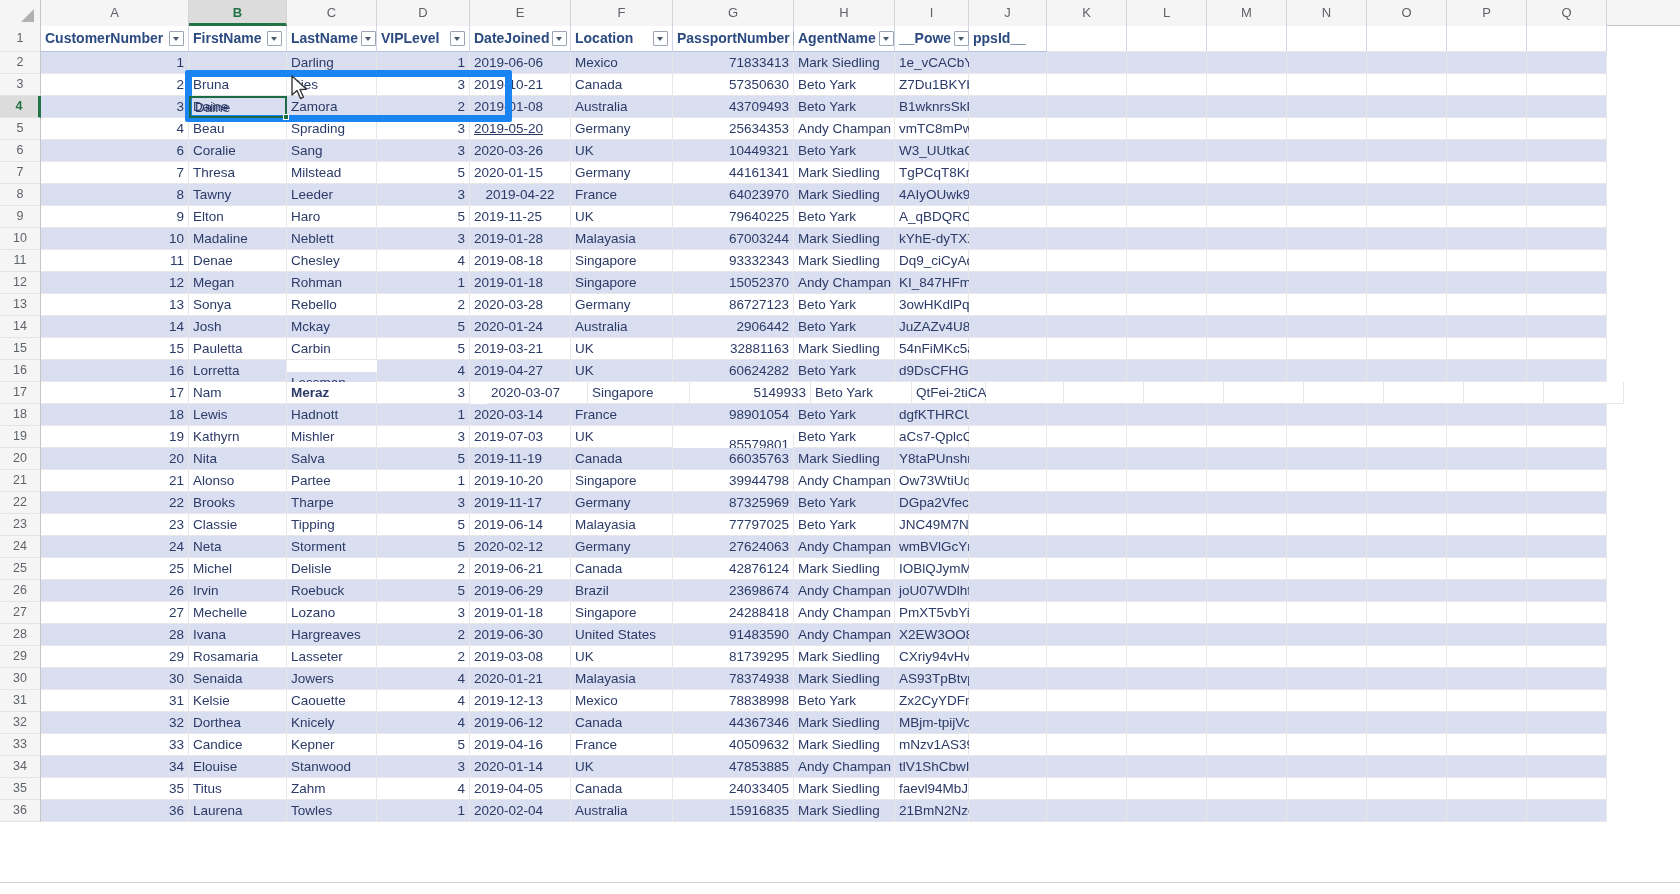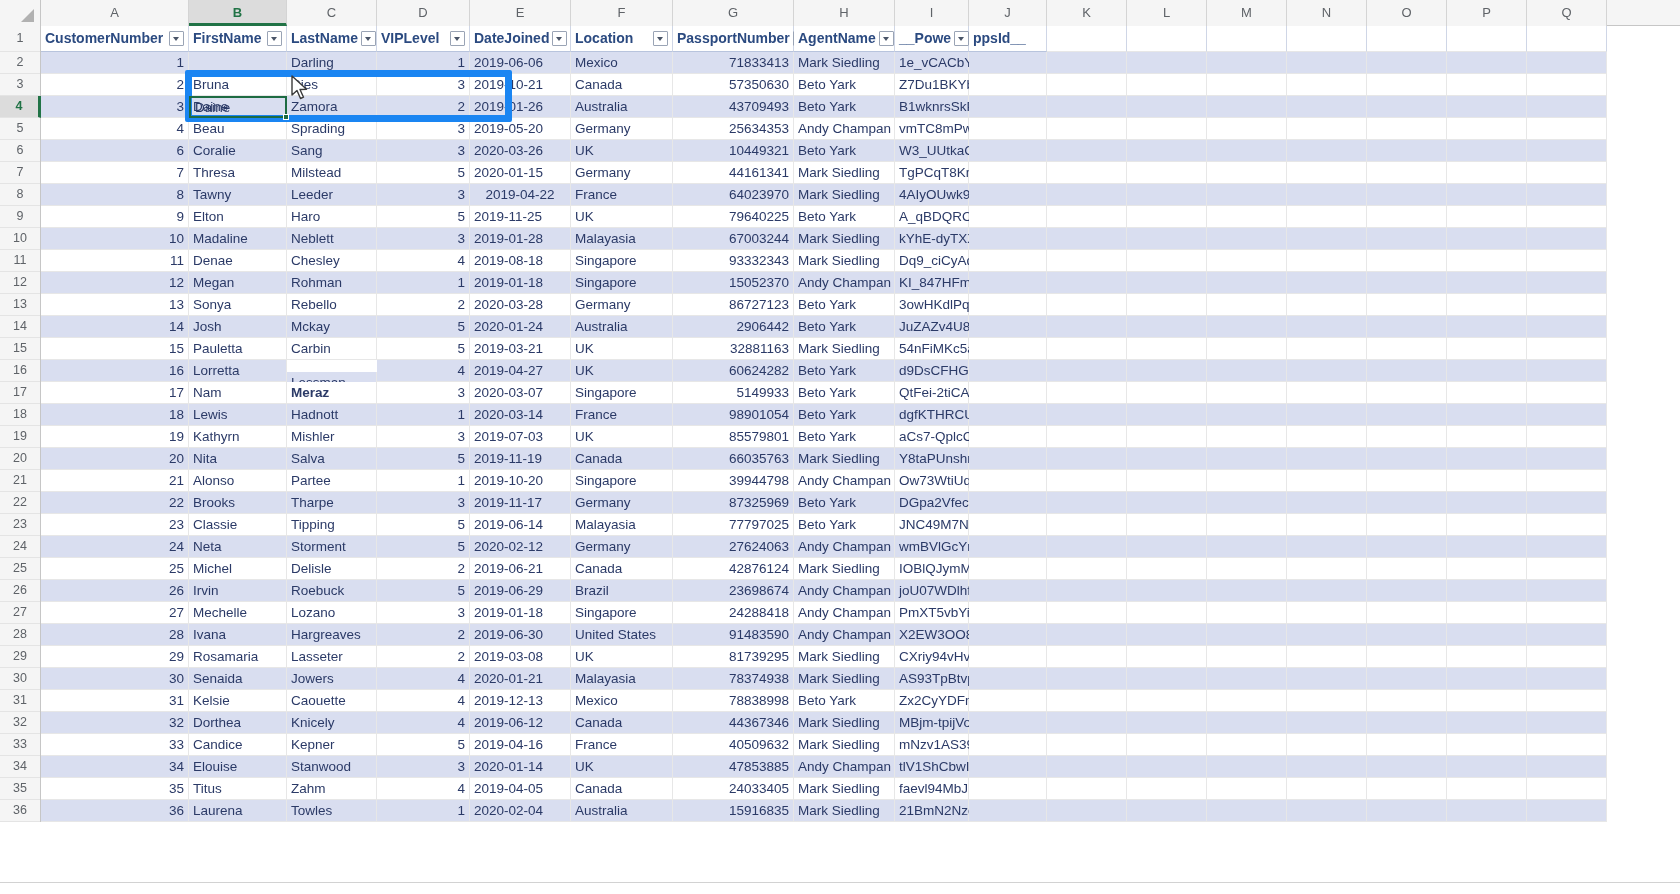--- a/index.html
+++ b/index.html
@@ -371,40 +371,40 @@
         <div class="cell empty" style="width: 80px; flex: 0 0 80px;"></div>
         <div class="cell empty" style="width: 80px; flex: 0 0 80px;"></div>
         <div class="cell empty" style="width: 80px; flex: 0 0 80px;"></div>
         <div class="cell empty" style="width: 80px; flex: 0 0 80px;"></div>
       </div>
       <div class="grid-row banded">
         <div class="cell num" style="width: 148px; flex: 0 0 148px;">3</div>
         <div class="cell" style="width: 98px; flex: 0 0 98px;">Daine</div>
         <div class="cell" style="width: 90px; flex: 0 0 90px;">Zamora</div>
         <div class="cell num" style="width: 93px; flex: 0 0 93px;">2</div>
-        <div class="cell" style="width: 101px; flex: 0 0 101px;">2019-01-26</div>
+        <div class="cell" style="width: 101px; flex: 0 0 101px;">2019-01-08</div>
         <div class="cell" style="width: 102px; flex: 0 0 102px;">Australia</div>
         <div class="cell num" style="width: 121px; flex: 0 0 121px;">43709493</div>
         <div class="cell" style="width: 101px; flex: 0 0 101px;">Beto Yark</div>
         <div class="cell" style="width: 74px; flex: 0 0 74px;">B1wknrsSkPI</div>
         <div class="cell empty" style="width: 78px; flex: 0 0 78px;"></div>
         <div class="cell empty" style="width: 80px; flex: 0 0 80px;"></div>
         <div class="cell empty" style="width: 80px; flex: 0 0 80px;"></div>
         <div class="cell empty" style="width: 80px; flex: 0 0 80px;"></div>
         <div class="cell empty" style="width: 80px; flex: 0 0 80px;"></div>
         <div class="cell empty" style="width: 80px; flex: 0 0 80px;"></div>
         <div class="cell empty" style="width: 80px; flex: 0 0 80px;"></div>
         <div class="cell empty" style="width: 80px; flex: 0 0 80px;"></div>
       </div>
       <div class="grid-row">
         <div class="cell num" style="width: 148px; flex: 0 0 148px;">4</div>
         <div class="cell" style="width: 98px; flex: 0 0 98px;">Beau</div>
         <div class="cell" style="width: 90px; flex: 0 0 90px;">Sprading</div>
         <div class="cell num" style="width: 93px; flex: 0 0 93px;">3</div>
-        <div class="cell" style="width: 101px; flex: 0 0 101px;">2019-05-20</div>
+        <div class="cell" style="width: 101px; flex: 0 0 101px; text-decoration: underline;">2019-05-20</div>
         <div class="cell" style="width: 102px; flex: 0 0 102px;">Germany</div>
         <div class="cell num" style="width: 121px; flex: 0 0 121px;">25634353</div>
         <div class="cell" style="width: 101px; flex: 0 0 101px;">Andy Champan</div>
         <div class="cell" style="width: 74px; flex: 0 0 74px;">vmTC8mPw4Jg</div>
         <div class="cell empty" style="width: 78px; flex: 0 0 78px;"></div>
         <div class="cell empty" style="width: 80px; flex: 0 0 80px;"></div>
         <div class="cell empty" style="width: 80px; flex: 0 0 80px;"></div>
         <div class="cell empty" style="width: 80px; flex: 0 0 80px;"></div>
         <div class="cell empty" style="width: 80px; flex: 0 0 80px;"></div>
         <div class="cell empty" style="width: 80px; flex: 0 0 80px;"></div>
@@ -618,21 +618,21 @@
         <div class="cell empty" style="width: 80px; flex: 0 0 80px;"></div>
         <div class="cell empty" style="width: 80px; flex: 0 0 80px;"></div>
         <div class="cell empty" style="width: 80px; flex: 0 0 80px;"></div>
         <div class="cell empty" style="width: 80px; flex: 0 0 80px;"></div>
       </div>
       <div class="grid-row">
         <div class="cell num" style="width: 148px; flex: 0 0 148px;">17</div>
         <div class="cell" style="width: 98px; flex: 0 0 98px;">Nam</div>
         <div class="cell" style="width: 90px; flex: 0 0 90px; font-weight: bold;">Meraz</div>
         <div class="cell num" style="width: 93px; flex: 0 0 93px;">3</div>
-        <div class="cell" style="width: 101px; flex: 0 0 101px;">2020-03-07</div>
+        <div class="cell" style="width: 101px; flex: 0 0 101px; margin-left: 17px;">2020-03-07</div>
         <div class="cell" style="width: 102px; flex: 0 0 102px;">Singapore</div>
         <div class="cell num" style="width: 121px; flex: 0 0 121px;">5149933</div>
         <div class="cell" style="width: 101px; flex: 0 0 101px;">Beto Yark</div>
         <div class="cell" style="width: 74px; flex: 0 0 74px;">QtFei-2tiCA</div>
         <div class="cell empty" style="width: 78px; flex: 0 0 78px;"></div>
         <div class="cell empty" style="width: 80px; flex: 0 0 80px;"></div>
         <div class="cell empty" style="width: 80px; flex: 0 0 80px;"></div>
         <div class="cell empty" style="width: 80px; flex: 0 0 80px;"></div>
         <div class="cell empty" style="width: 80px; flex: 0 0 80px;"></div>
         <div class="cell empty" style="width: 80px; flex: 0 0 80px;"></div>
@@ -658,21 +658,21 @@
         <div class="cell empty" style="width: 80px; flex: 0 0 80px;"></div>
         <div class="cell empty" style="width: 80px; flex: 0 0 80px;"></div>
       </div>
       <div class="grid-row">
         <div class="cell num" style="width: 148px; flex: 0 0 148px;">19</div>
         <div class="cell" style="width: 98px; flex: 0 0 98px;">Kathyrn</div>
         <div class="cell" style="width: 90px; flex: 0 0 90px;">Mishler</div>
         <div class="cell num" style="width: 93px; flex: 0 0 93px;">3</div>
         <div class="cell" style="width: 101px; flex: 0 0 101px;">2019-07-03</div>
         <div class="cell" style="width: 102px; flex: 0 0 102px;">UK</div>
-        <div class="cell num" style="width: 121px; flex: 0 0 121px;">85579801</div>
+        <div class="cell num" style="width: 121px; flex: 0 0 121px; margin-top: 8px;">85579801</div>
         <div class="cell" style="width: 101px; flex: 0 0 101px;">Beto Yark</div>
         <div class="cell" style="width: 74px; flex: 0 0 74px;">aCs7-QplcCg</div>
         <div class="cell empty" style="width: 78px; flex: 0 0 78px;"></div>
         <div class="cell empty" style="width: 80px; flex: 0 0 80px;"></div>
         <div class="cell empty" style="width: 80px; flex: 0 0 80px;"></div>
         <div class="cell empty" style="width: 80px; flex: 0 0 80px;"></div>
         <div class="cell empty" style="width: 80px; flex: 0 0 80px;"></div>
         <div class="cell empty" style="width: 80px; flex: 0 0 80px;"></div>
         <div class="cell empty" style="width: 80px; flex: 0 0 80px;"></div>
         <div class="cell empty" style="width: 80px; flex: 0 0 80px;"></div>

